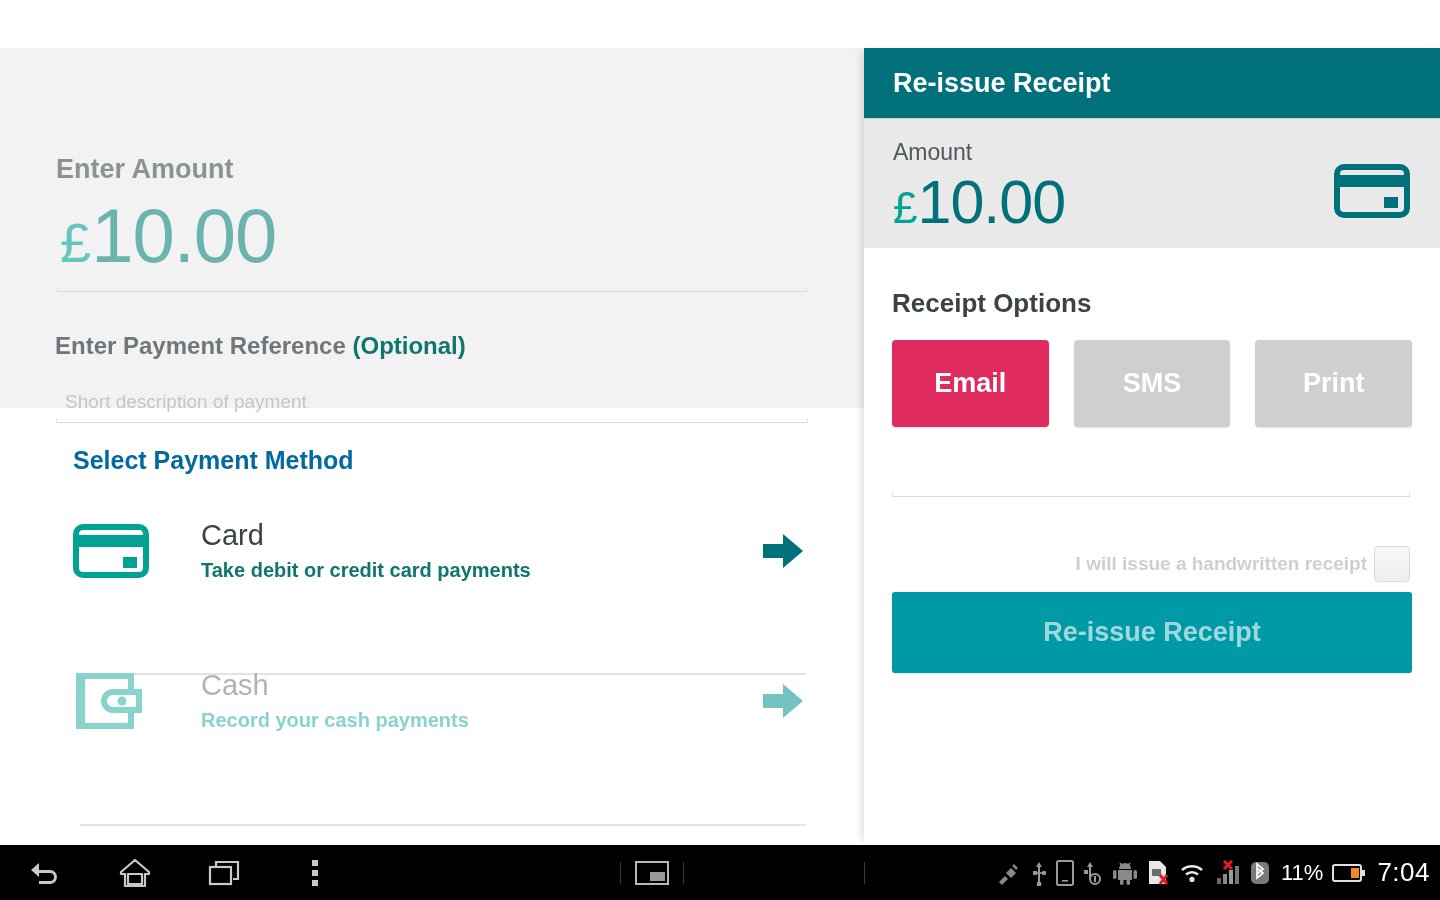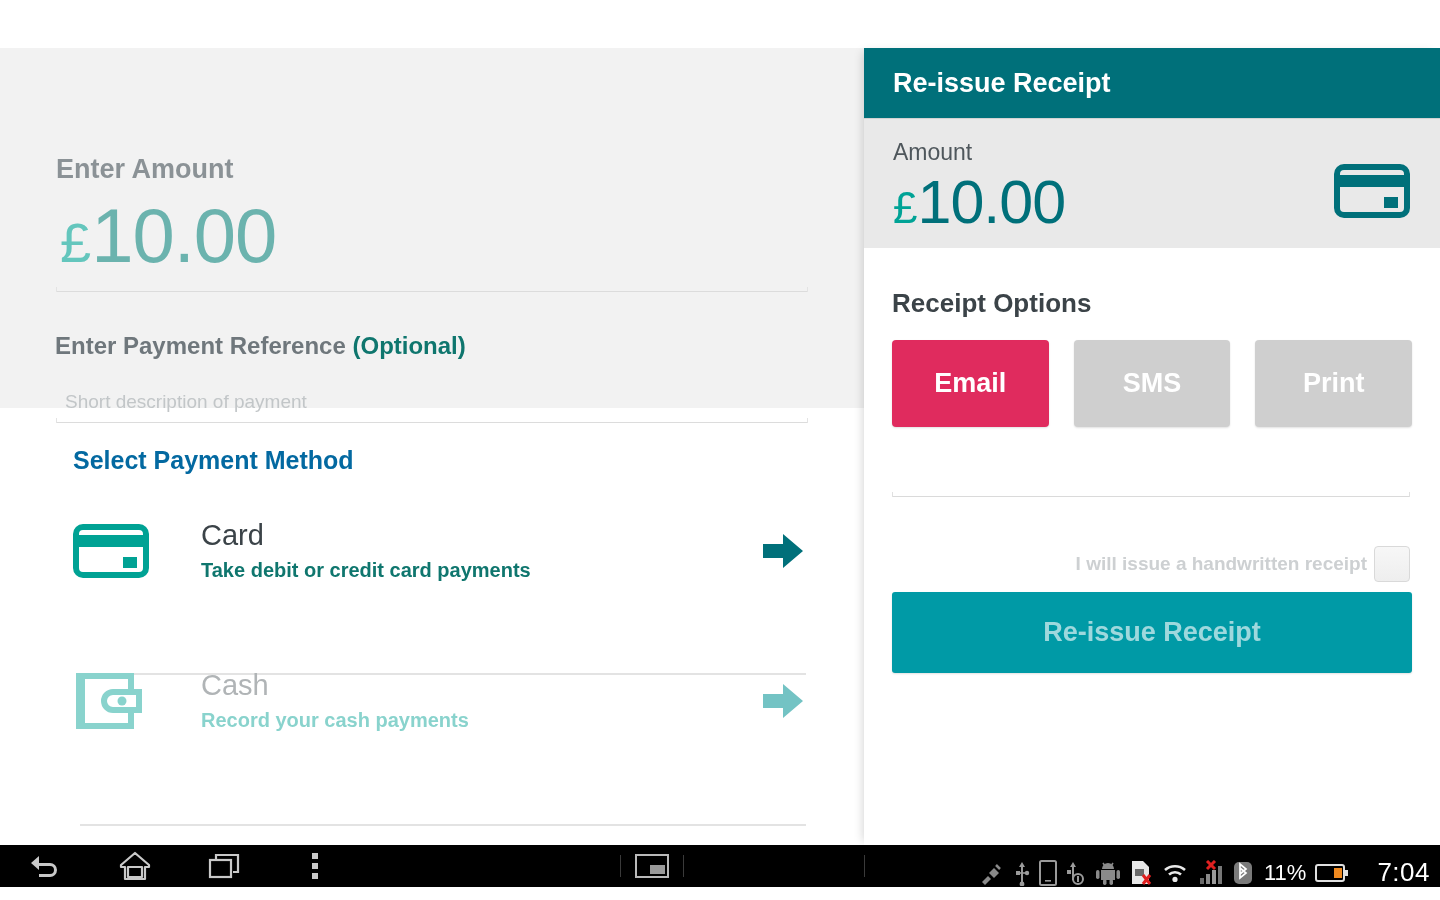--- a/index.html
+++ b/index.html
@@ -174,38 +174,38 @@
   .reissue-btn {
     position: absolute; left: 892px; top: 592px; width: 520px; height: 81px;
     background: #009aa6; border: none; border-radius: 3px;
     color: rgba(255,255,255,0.62); font-size: 27px; font-weight: bold;
     font-family: "Liberation Sans", sans-serif; cursor: pointer;
     box-shadow: 0 1px 2px rgba(0,0,0,0.12);
   }
 
   
   .sysbar {
-    position: absolute; left: 0; top: 845px; width: 1440px; height: 42px;
+    position: absolute; left: 0; top: 845px; width: 1440px; height: 55px;
     background: #000000; display: flex; align-items: center;
   }
   .nav-grp { display: flex; align-items: center; }
   .nav-btn {
     width: 90px; height: 55px; display: flex; align-items: center; justify-content: center;
     cursor: pointer;
   }
   .sys-mid { display: flex; align-items: center; margin-left: 260px; }
   .sys-sep { width: 1px; height: 22px; background: #3a3a3a; }
   .sys-icon-btn { width: 62px; height: 55px; display: flex; align-items: center; justify-content: center; cursor: pointer; }
   .sys-right {
     position: absolute; right: 10px; top: 0; height: 55px;
     display: flex; align-items: center; gap: 9px;
   }
   .sys-ico { display: flex; align-items: center; justify-content: center; }
   .battery-pct { color: #ffffff; font-size: 22px; margin-left: 2px; }
-  .clock { color: #ffffff; font-size: 26px; margin-left: 19px; letter-spacing: 0.5px; }
+  .clock { color: #ffffff; font-size: 26px; margin-left: 2px; letter-spacing: 0.5px; }
 </style>
 </head>
 <body>
 
 <div id="app">
 
 
   <div class="left-col">
 
     <div class="amount-section">

